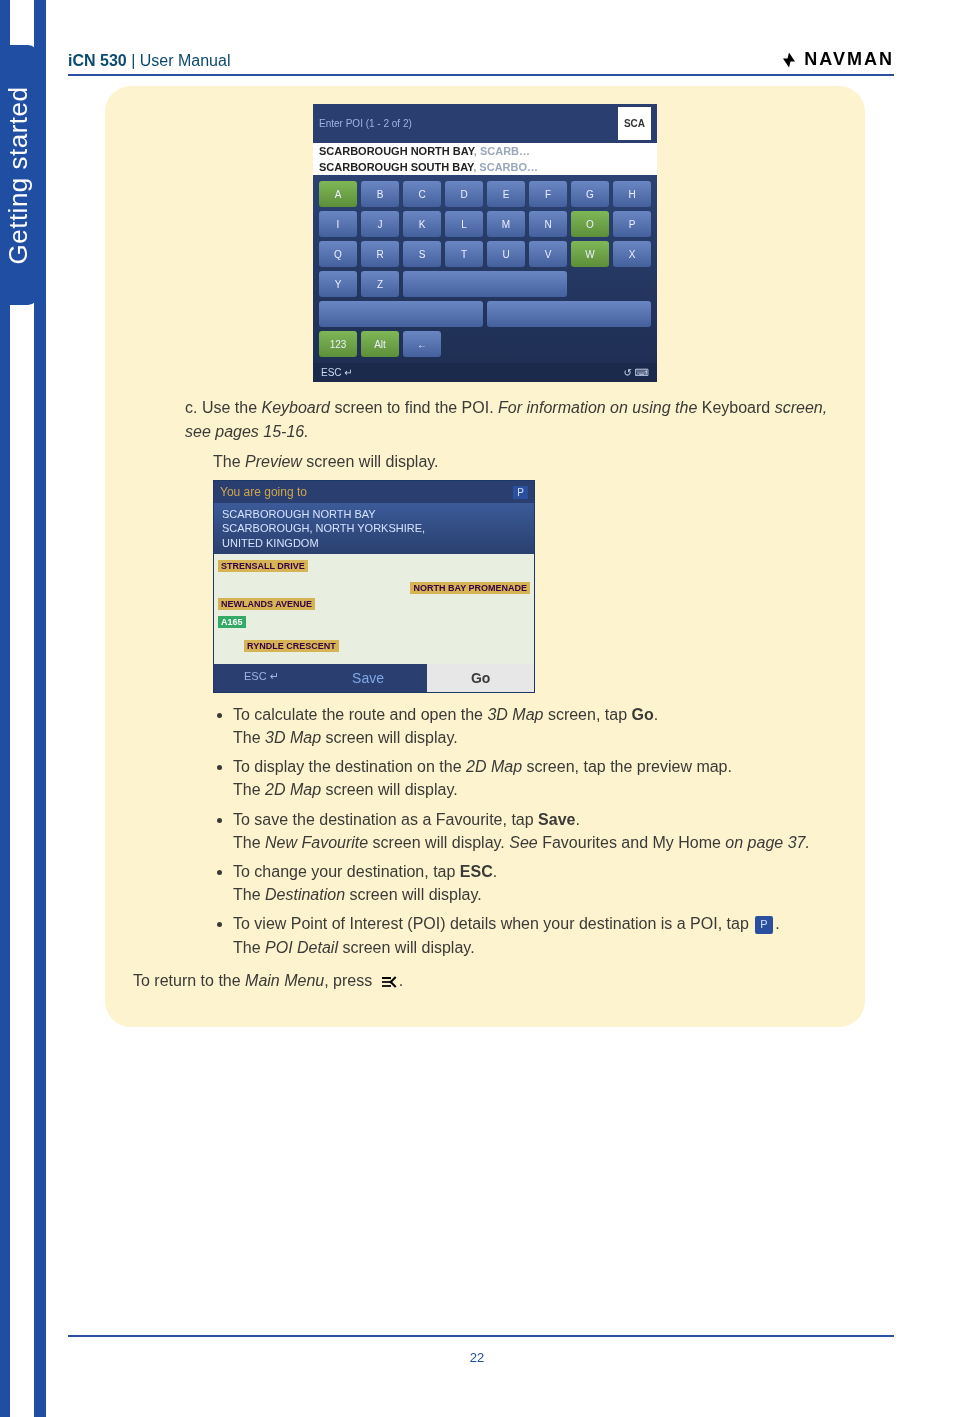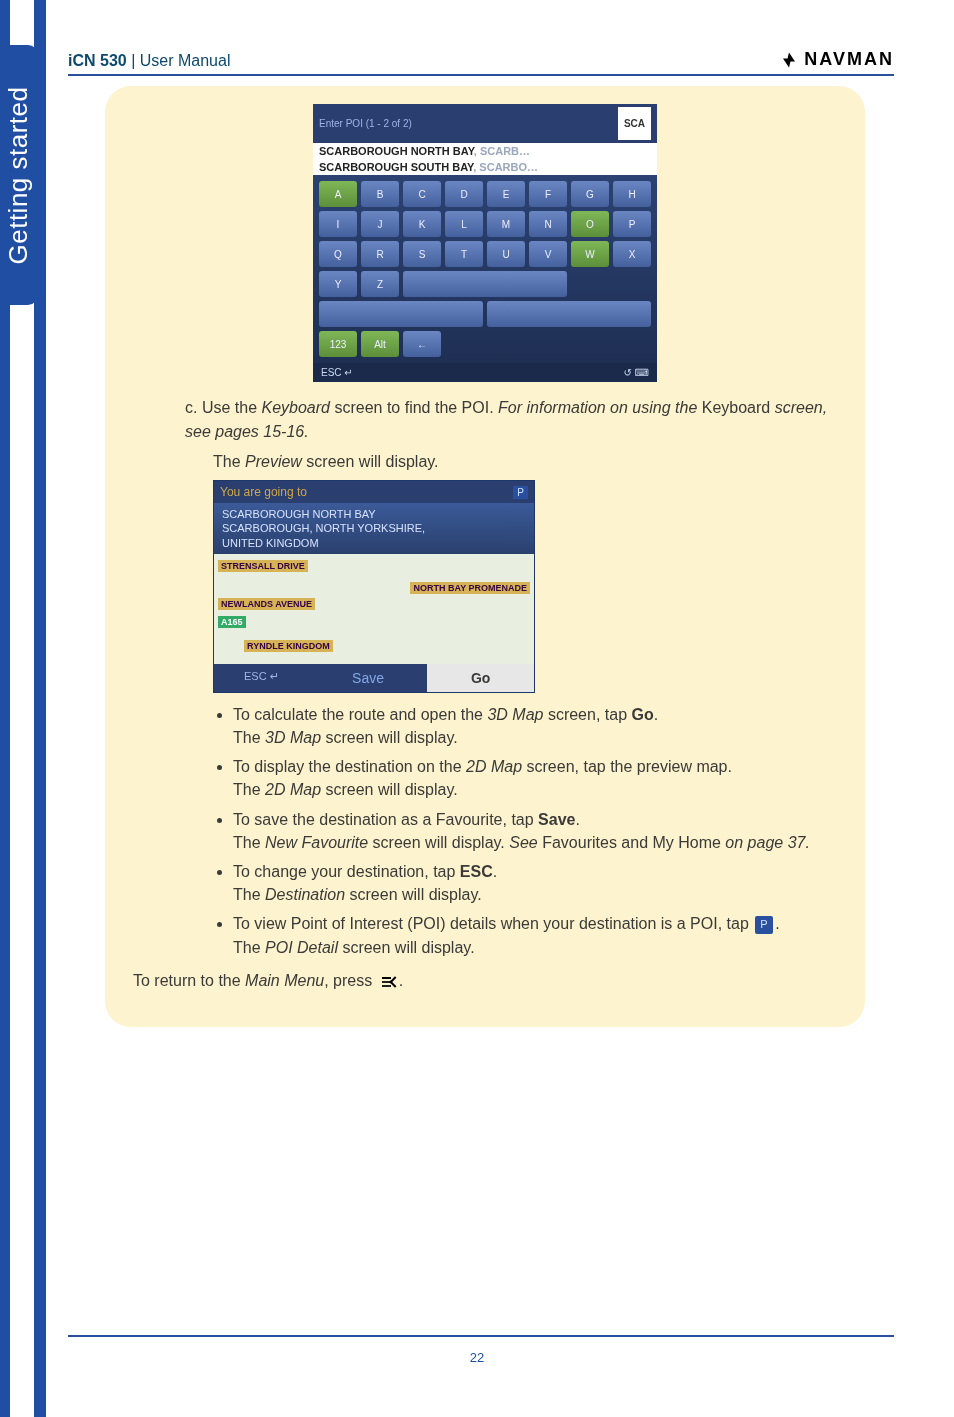--- a/index.html
+++ b/index.html
@@ -158,21 +158,21 @@
       <div class="addr">
         <div>SCARBOROUGH NORTH BAY</div>
         <div>SCARBOROUGH, NORTH YORKSHIRE,</div>
         <div>UNITED KINGDOM</div>
       </div>
       <div class="map">
         <div class="road" style="left:4px; top:6px;">STRENSALL DRIVE</div>
         <div class="road" style="right:4px; top:6px;margin-top:22px;">NORTH BAY PROMENADE</div>
         <div class="road" style="left:4px; top:44px;">NEWLANDS AVENUE</div>
         <div class="road" style="left:4px; top:62px; background:#3a6; color:#fff;">A165</div>
-        <div class="road" style="left:30px; top:86px;">RYNDLE KINGDOM</div>
+        <div class="road" style="left:30px; top:86px;">RYNDLE CRESCENT</div>
       </div>
       <div class="btns">
         <div class="btn esc">ESC ↵</div>
         <div class="btn save">Save</div>
         <div class="btn go">Go</div>
       </div>
     </div>
 
     <div class="bodytext">
       <ul class="actions">

